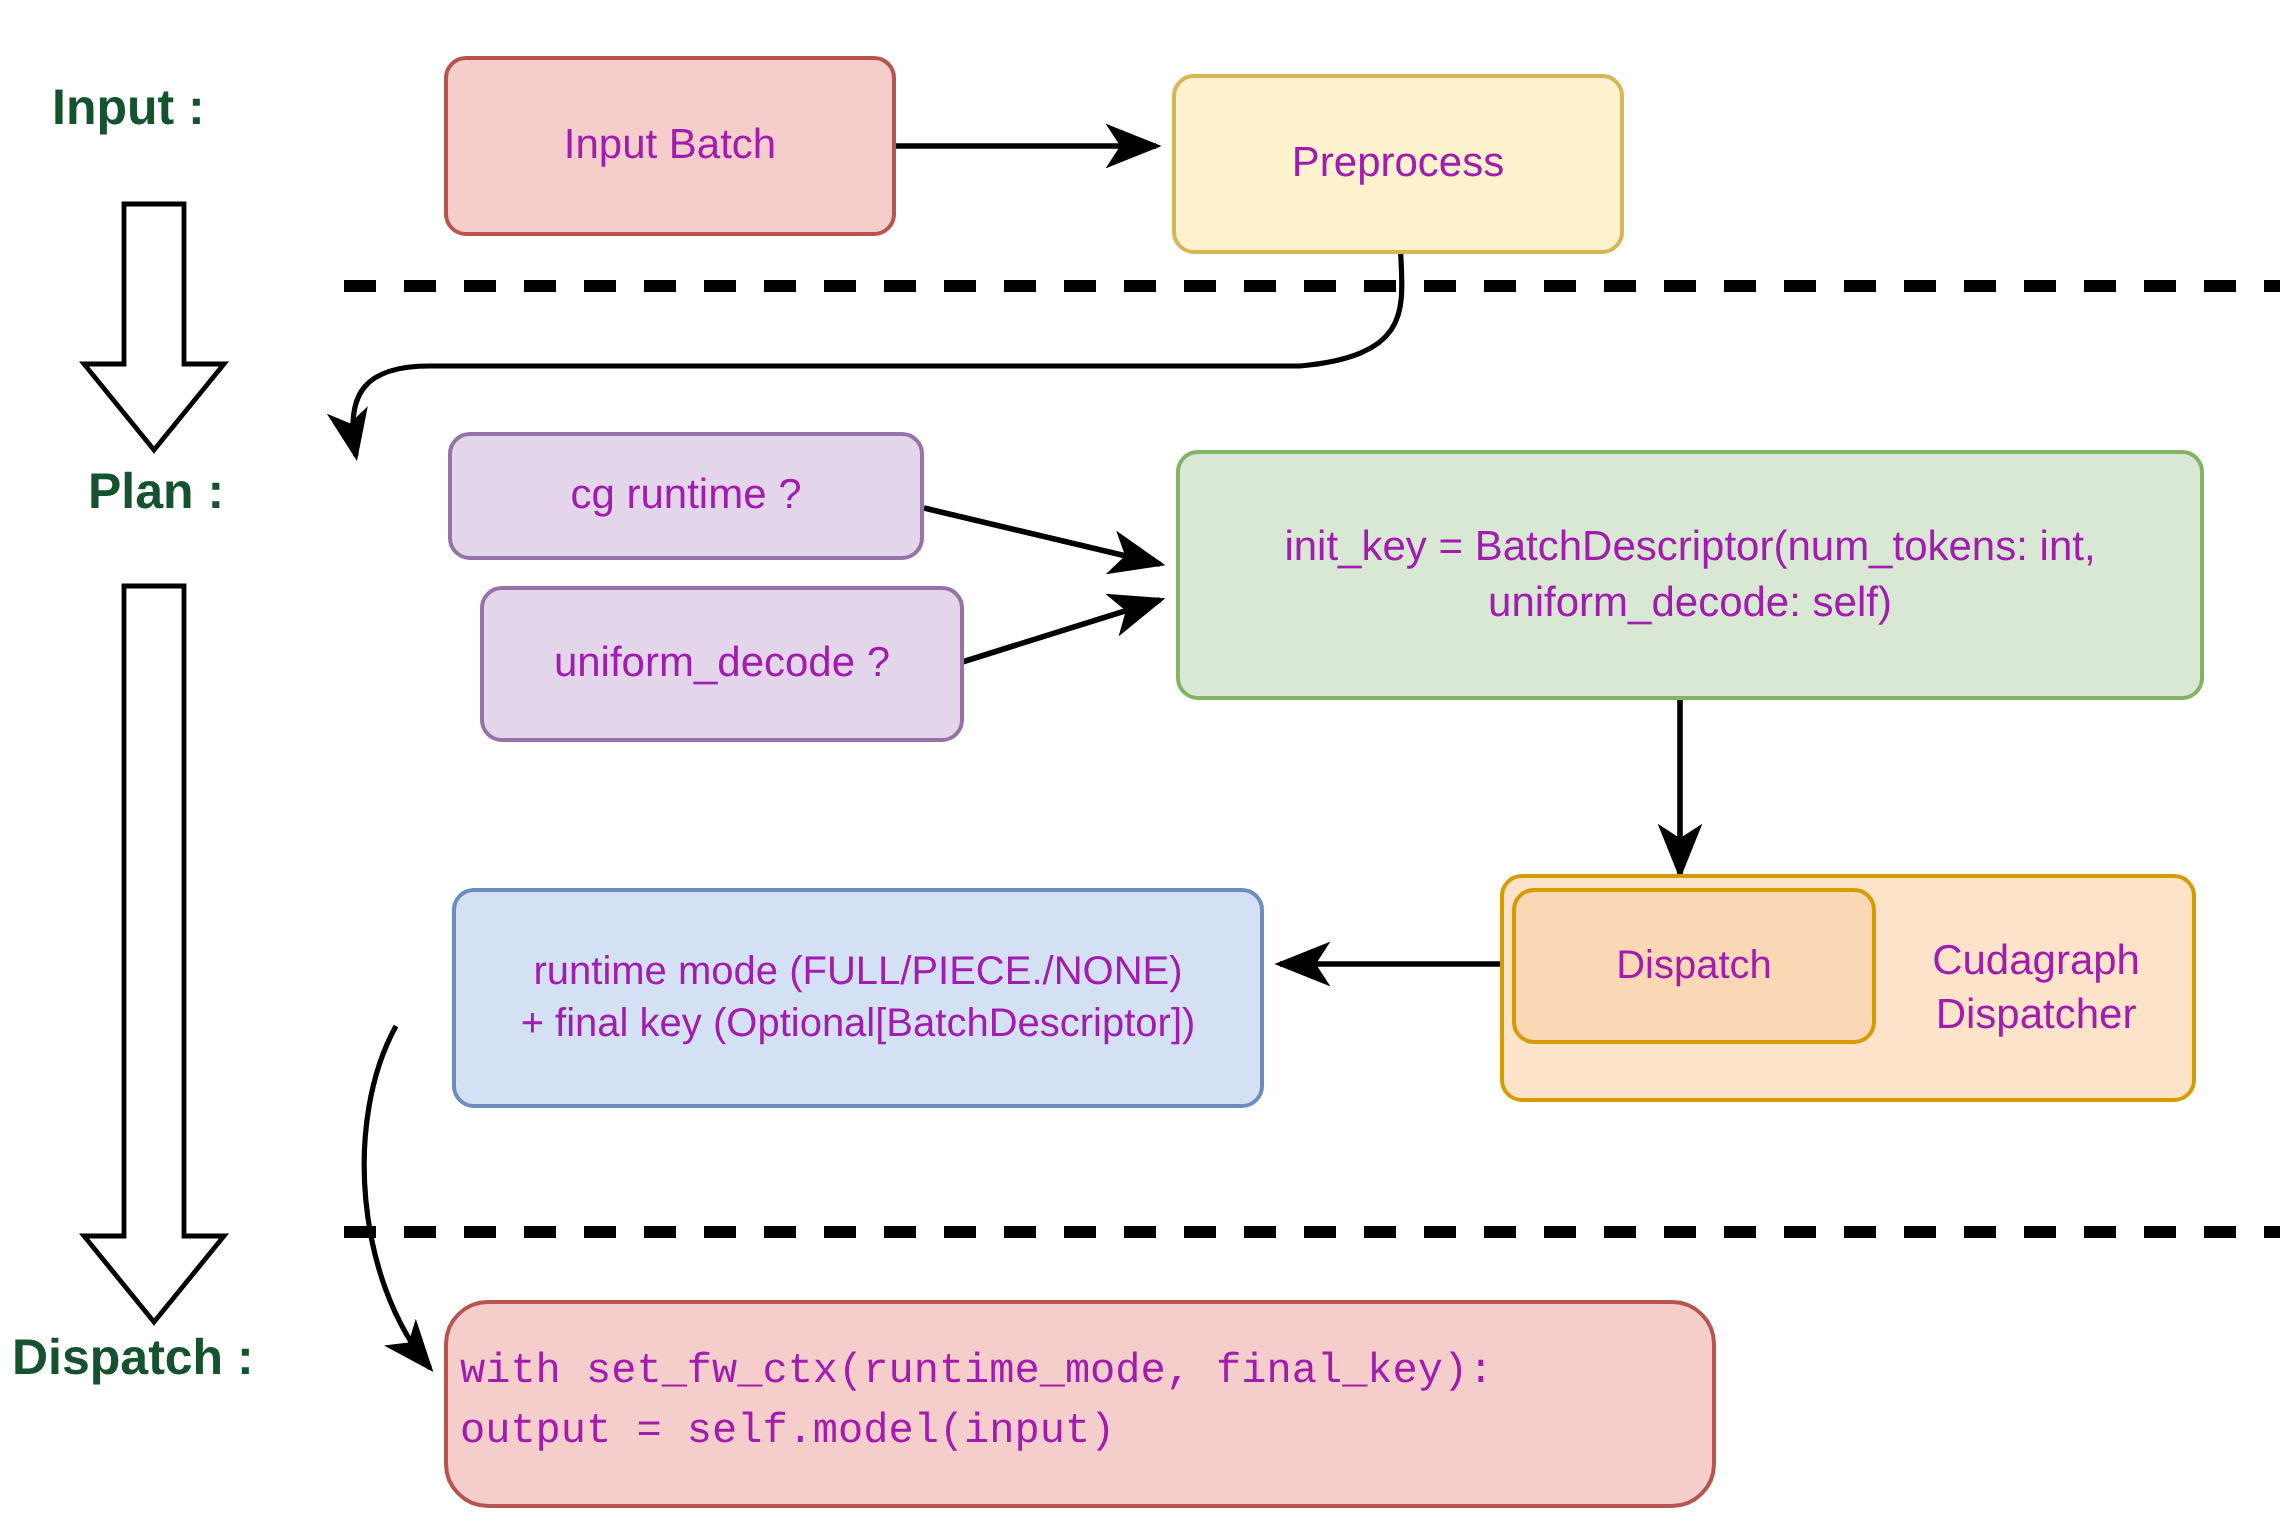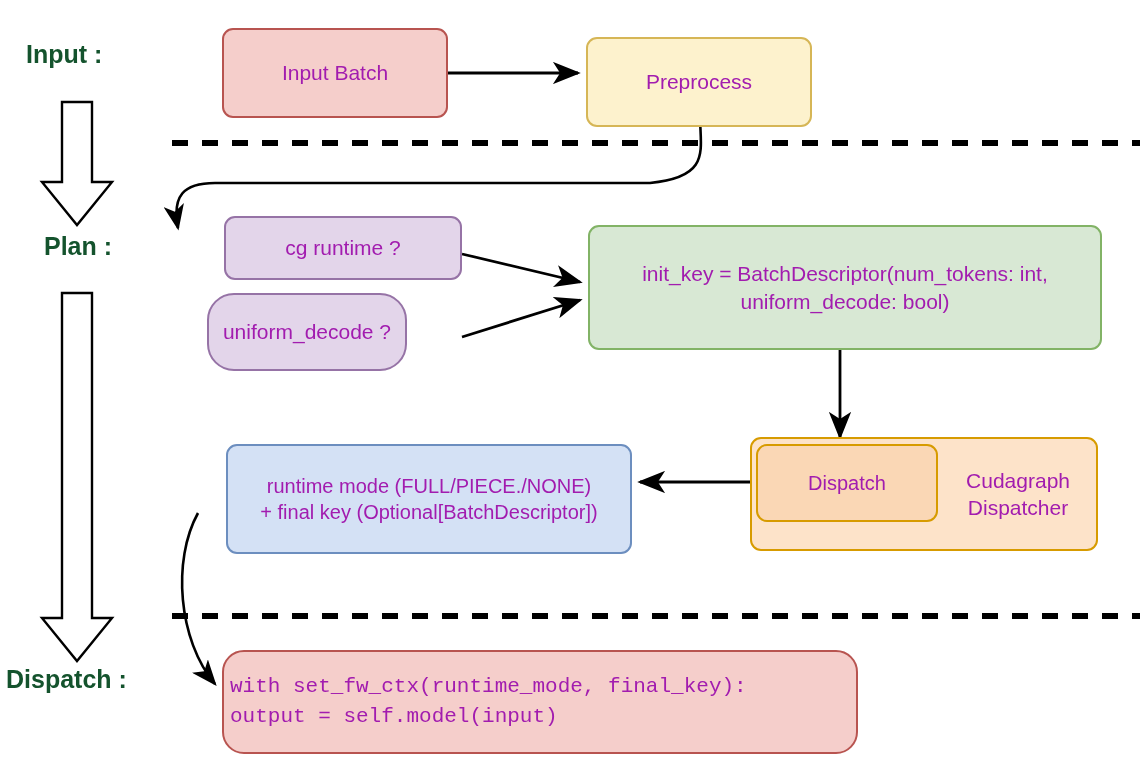--- a/index.html
+++ b/index.html
@@ -105,24 +105,24 @@
   <div class="stage-label" style="left:26px; top:40px;">Input :</div>
   <div class="stage-label" style="left:44px; top:232px;">Plan :</div>
   <div class="stage-label" style="left:6px; top:665px;">Dispatch :</div>
 
   <div class="node red" style="left:222px; top:28px; width:226px; height:90px;">Input Batch</div>
 
   <div class="node yellow" style="left:586px; top:37px; width:226px; height:90px;">Preprocess</div>
 
   <div class="node purple" style="left:224px; top:216px; width:238px; height:64px;">cg runtime ?</div>
 
-  <div class="node purple" style="left:207px; top:293px; width:200px; height:78px;border-radius:27px;">uniform_decode ?</div>
+  <div class="node purple" style="left:240px; top:293px; width:242px; height:78px;">uniform_decode ?</div>
 
   <div class="node green" style="left:588px; top:225px; width:514px; height:125px;">init_key = BatchDescriptor(num_tokens: int,
-uniform_decode: bool)</div>
+uniform_decode: self)</div>
 
   <div class="node orange-outer" style="left:750px; top:437px; width:348px; height:114px; justify-content:flex-end; padding-right:26px;">Cudagraph
 Dispatcher</div>
 
   <div class="node orange-inner" style="left:756px; top:444px; width:182px; height:78px; font-size:20px;">Dispatch</div>
 
   <div class="node blue" style="left:226px; top:444px; width:406px; height:110px; font-size:20px;">runtime mode (FULL/PIECE./NONE)
 + final key (Optional[BatchDescriptor])</div>
 
   <div class="node code red" style="left:222px; top:650px; width:636px; height:104px;border-radius:22px;">with set_fw_ctx(runtime_mode, final_key):

